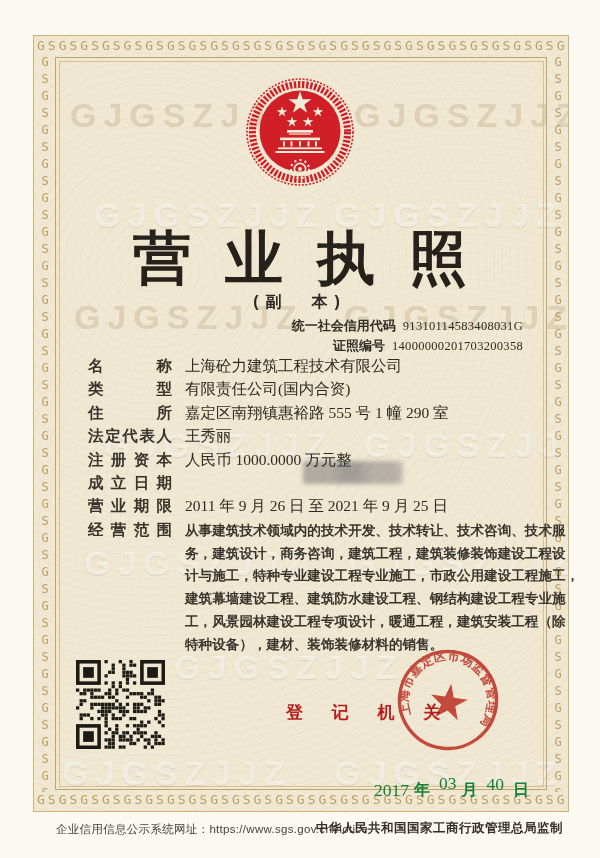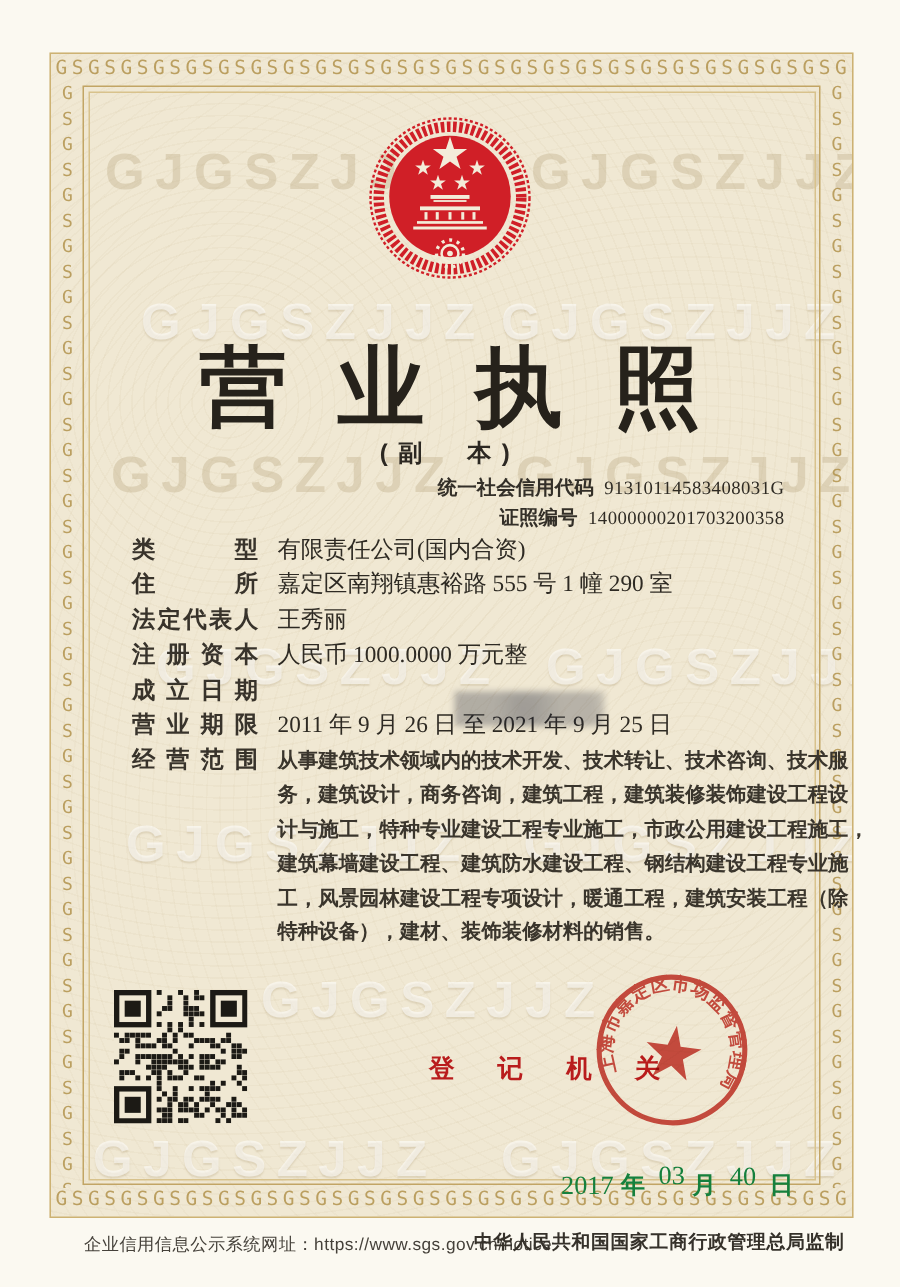--- a/index.html
+++ b/index.html
@@ -140,20 +140,24 @@
   <div class="codes">
     <div class="code-line">
       <span class="code-label">统一社会信用代码</span><span class="code-value">91310114583408031G</span>
     </div>
     <div class="code-line">
       <span class="code-label">证照编号</span><span class="code-value">14000000201703200358</span>
     </div>
   </div>
 
   <div class="fields">
+    <div class="row">
+      <span class="flabel">名称</span>
+      <span class="fvalue">上海砼力建筑工程技术有限公司</span>
+    </div>
     <div class="row">
       <span class="flabel">类型</span>
       <span class="fvalue">有限责任公司(国内合资)</span>
     </div>
     <div class="row">
       <span class="flabel">住所</span>
       <span class="fvalue">嘉定区南翔镇惠裕路 555 号 1 幢 290 室</span>
     </div>
     <div class="row">
       <span class="flabel">法定代表人</span>

